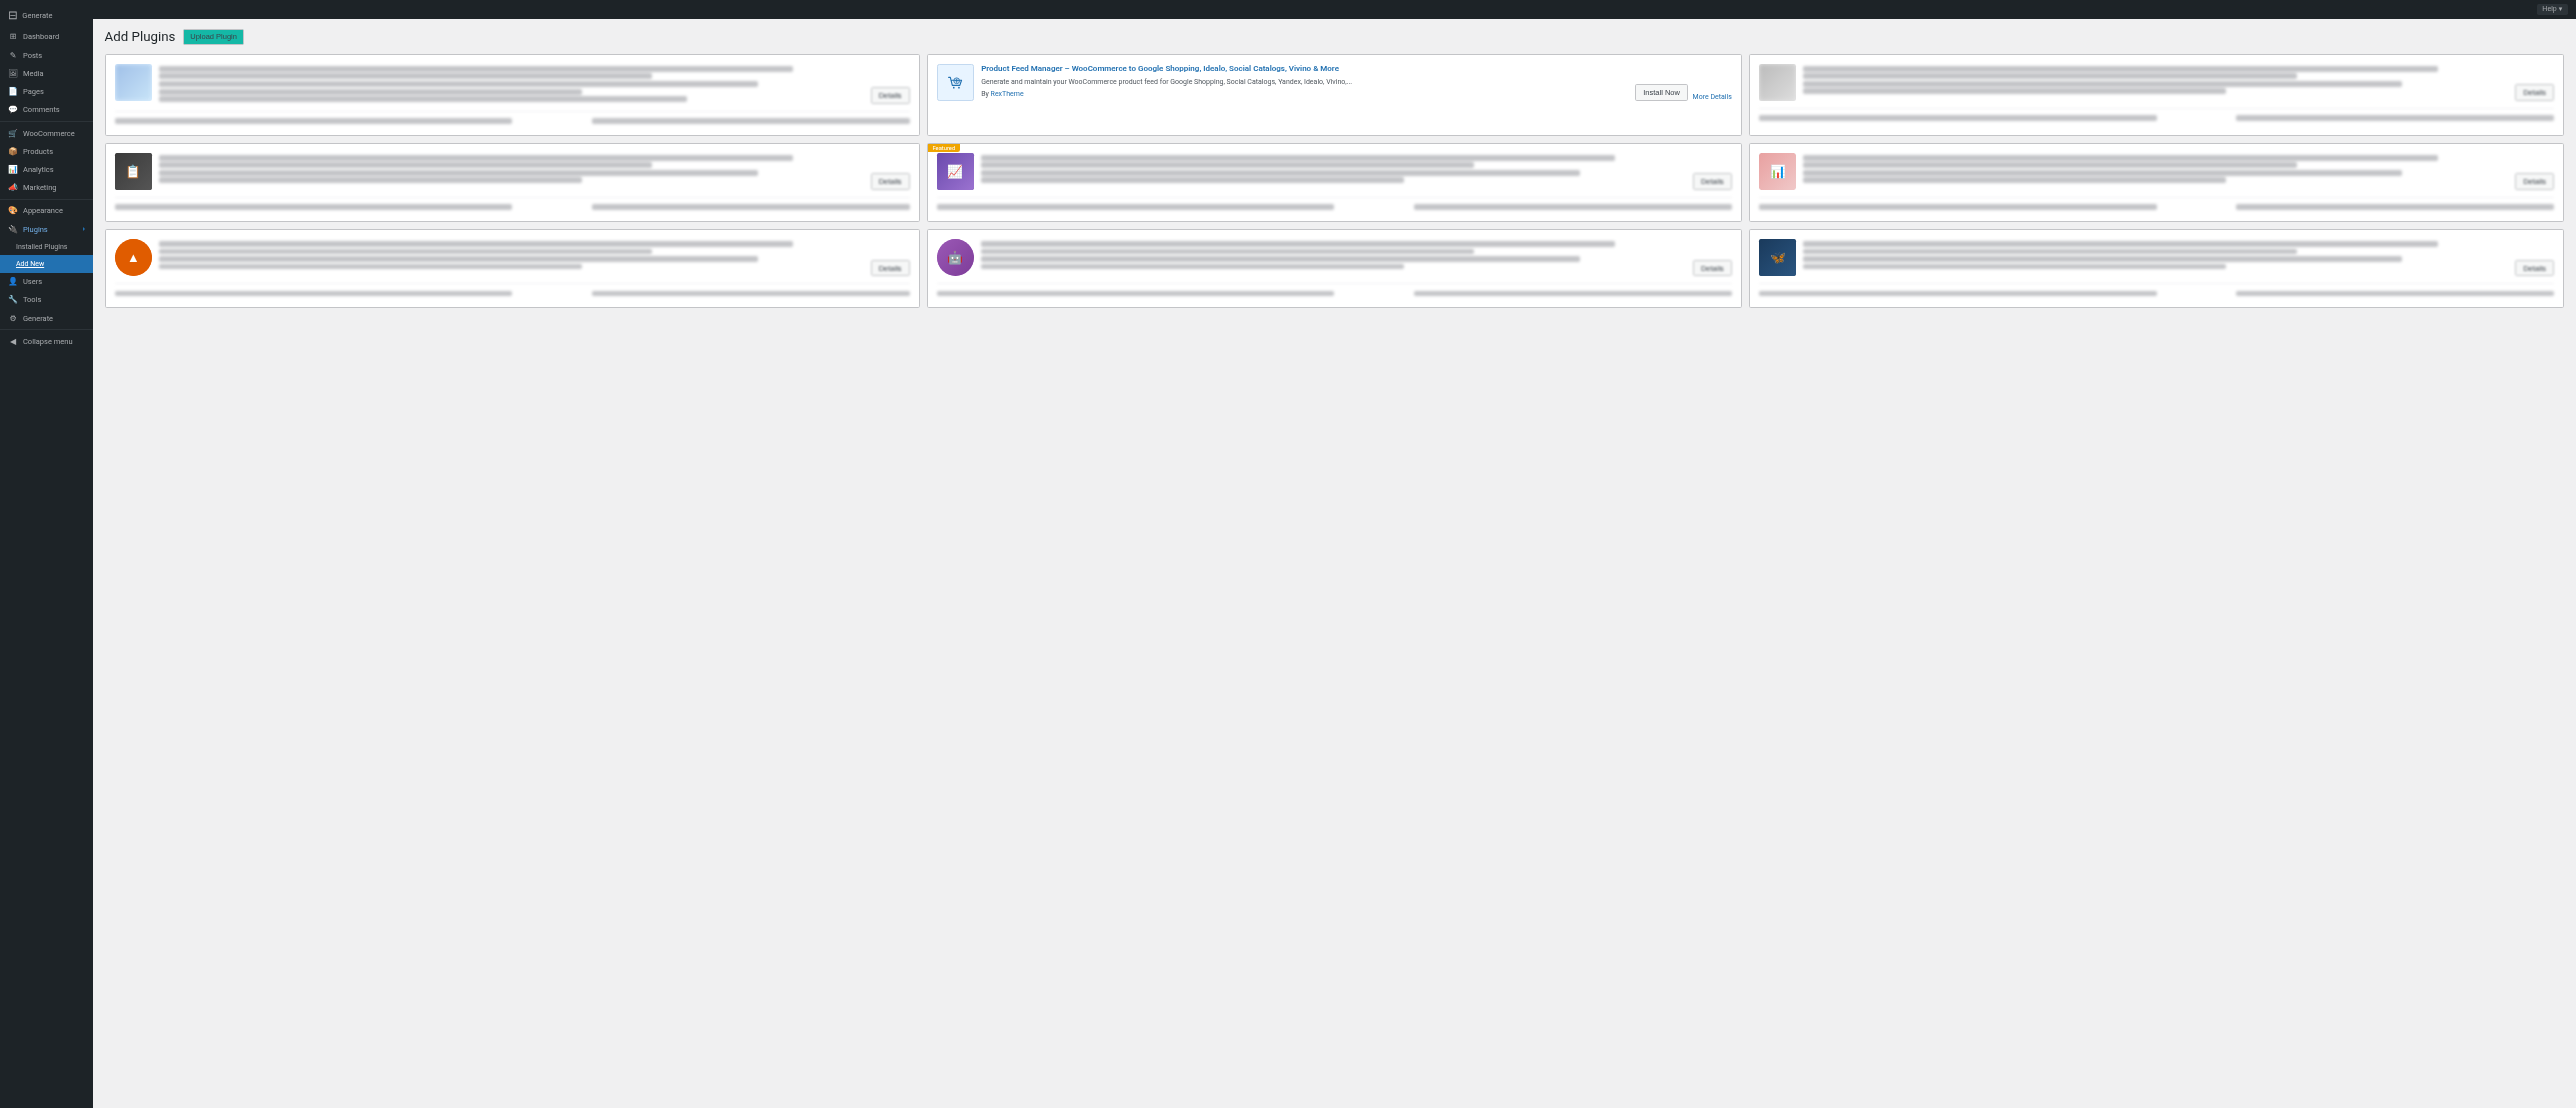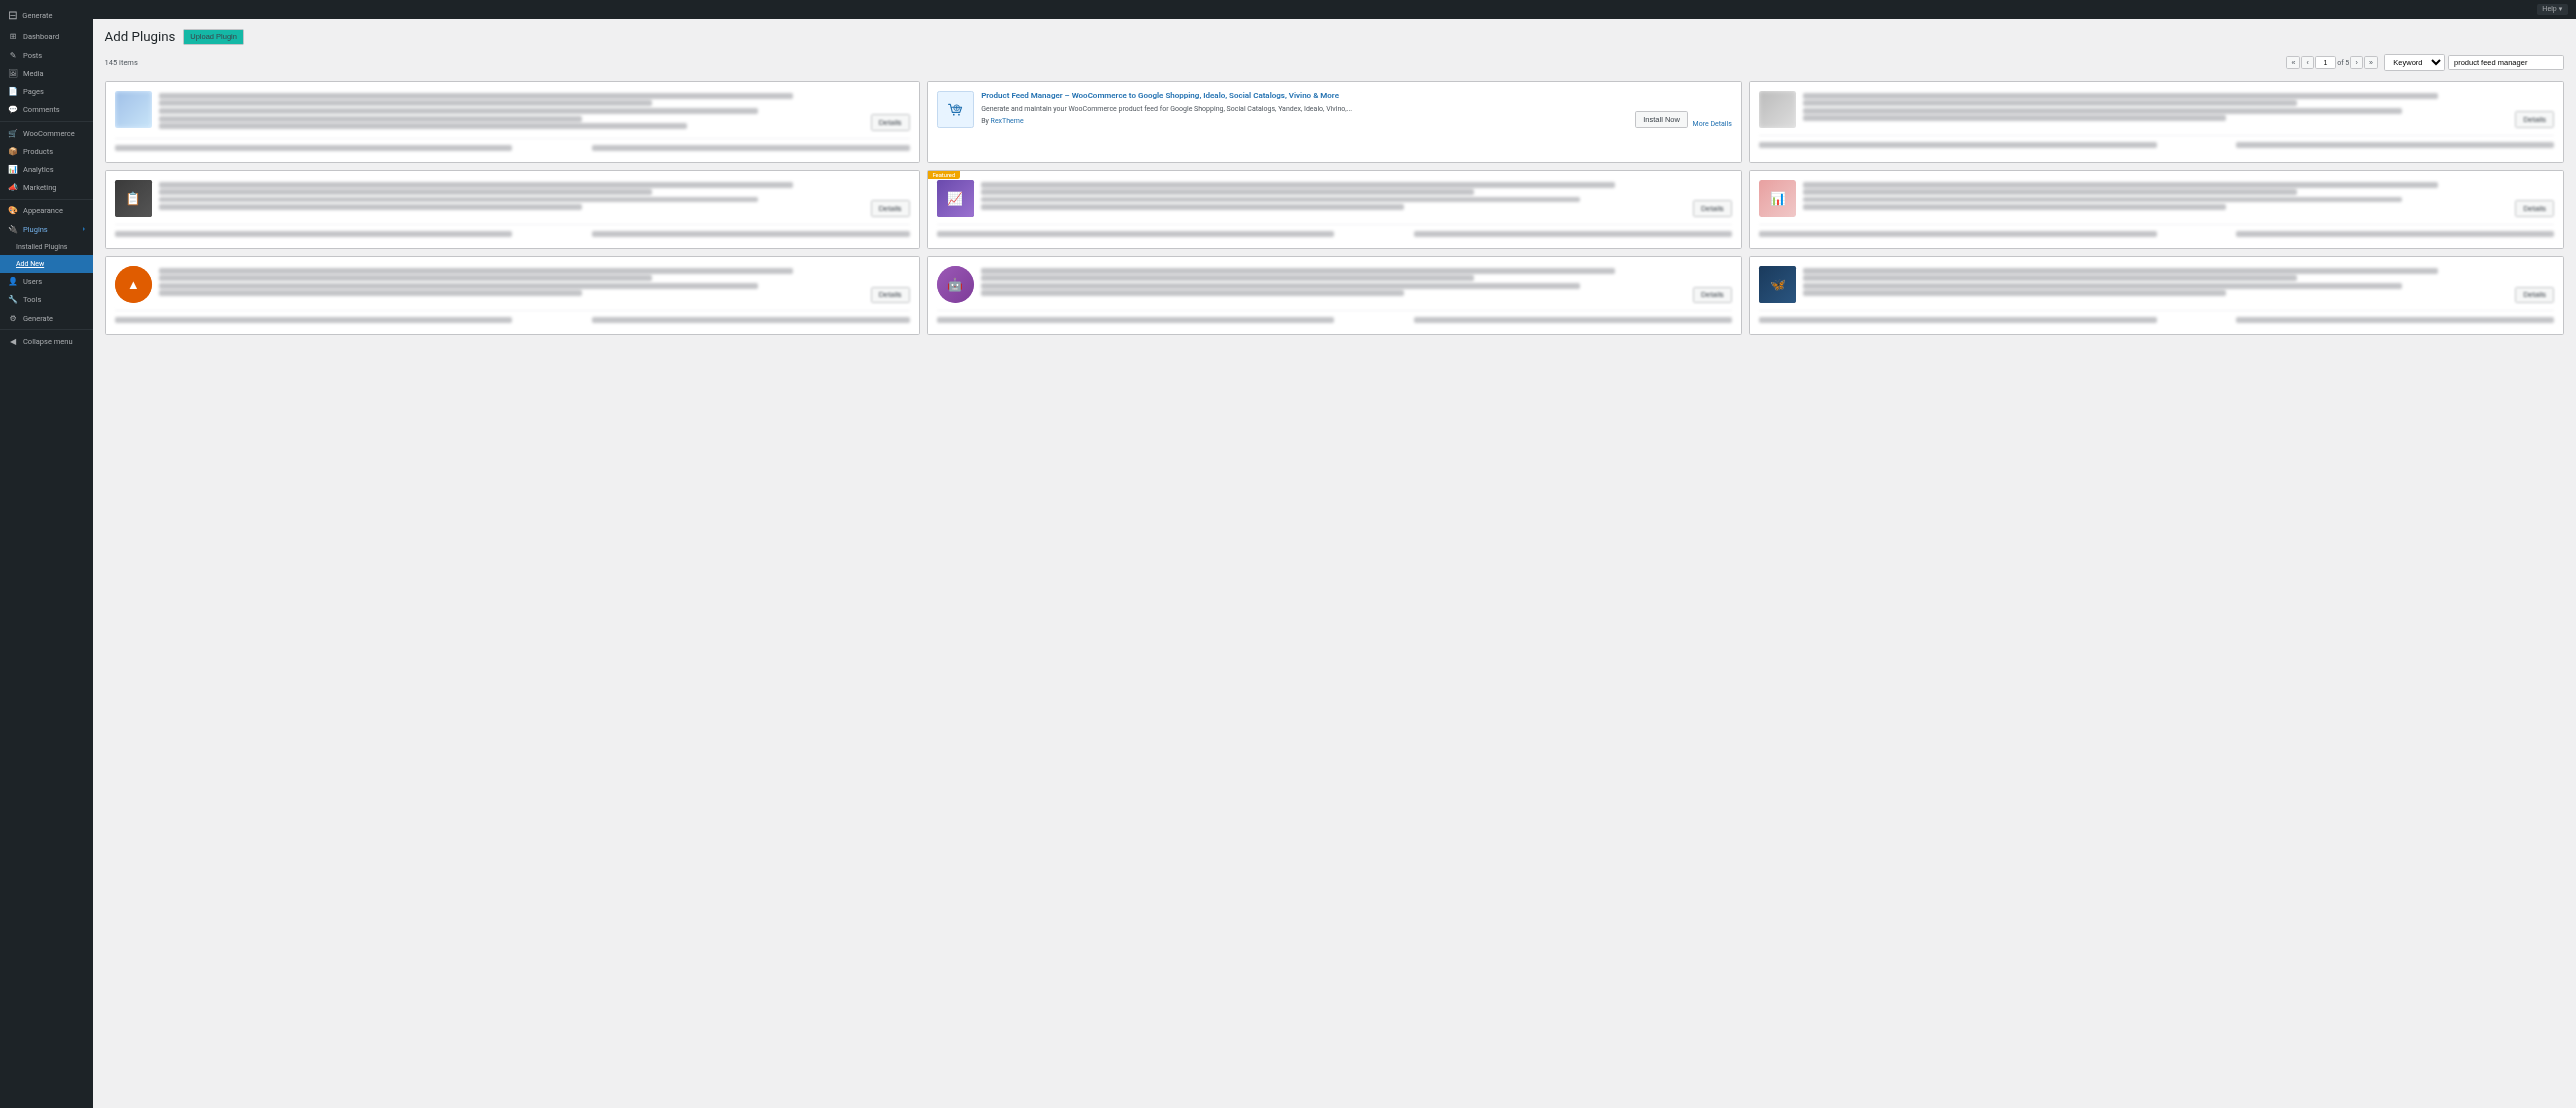--- a/index.html
+++ b/index.html
@@ -328,39 +328,20 @@
   </div>
 
   <div id="content">
 
     <div class="page-header">
       <h1 class="page-title">Add Plugins</h1>
       <button class="upload-plugin-btn">Upload Plugin</button>
     </div>
 
 
-    <div class="search-bar">
-      <div class="pagination-info">145 items</div>
-      <div style="display:flex;align-items:center;gap:5.8px;">
-        <div class="pagination-controls">
-          <button class="pg-btn">«</button>
-          <button class="pg-btn">‹</button>
-          <input class="pg-input" type="text" value="1" style="">
-          <span class="pg-of">of <span>5</span></span>
-          <button class="pg-btn">›</button>
-          <button class="pg-btn">»</button>
-        </div>
-        <div class="search-controls">
-          <select class="keyword-select">
-            <option>Keyword</option>
-          </select>
-          <input class="search-input" type="text" value="product feed manager" style="">
-        </div>
-      </div>
-    </div>
 
     <div class="plugins-grid">
 
       <div class="plugin-card">
         <div class="plugin-card-top">
           <div class="plugin-icon" style="background:#e0f0ff;">
             <div style="filter:blur(2.3px);width:100%;height:100%;background:linear-gradient(135deg,#a0c0e8,#c8e4f8);border-radius:2.3px;"></div>
           </div>
           <div class="plugin-info blurred">
             <div class="plugin-title">

